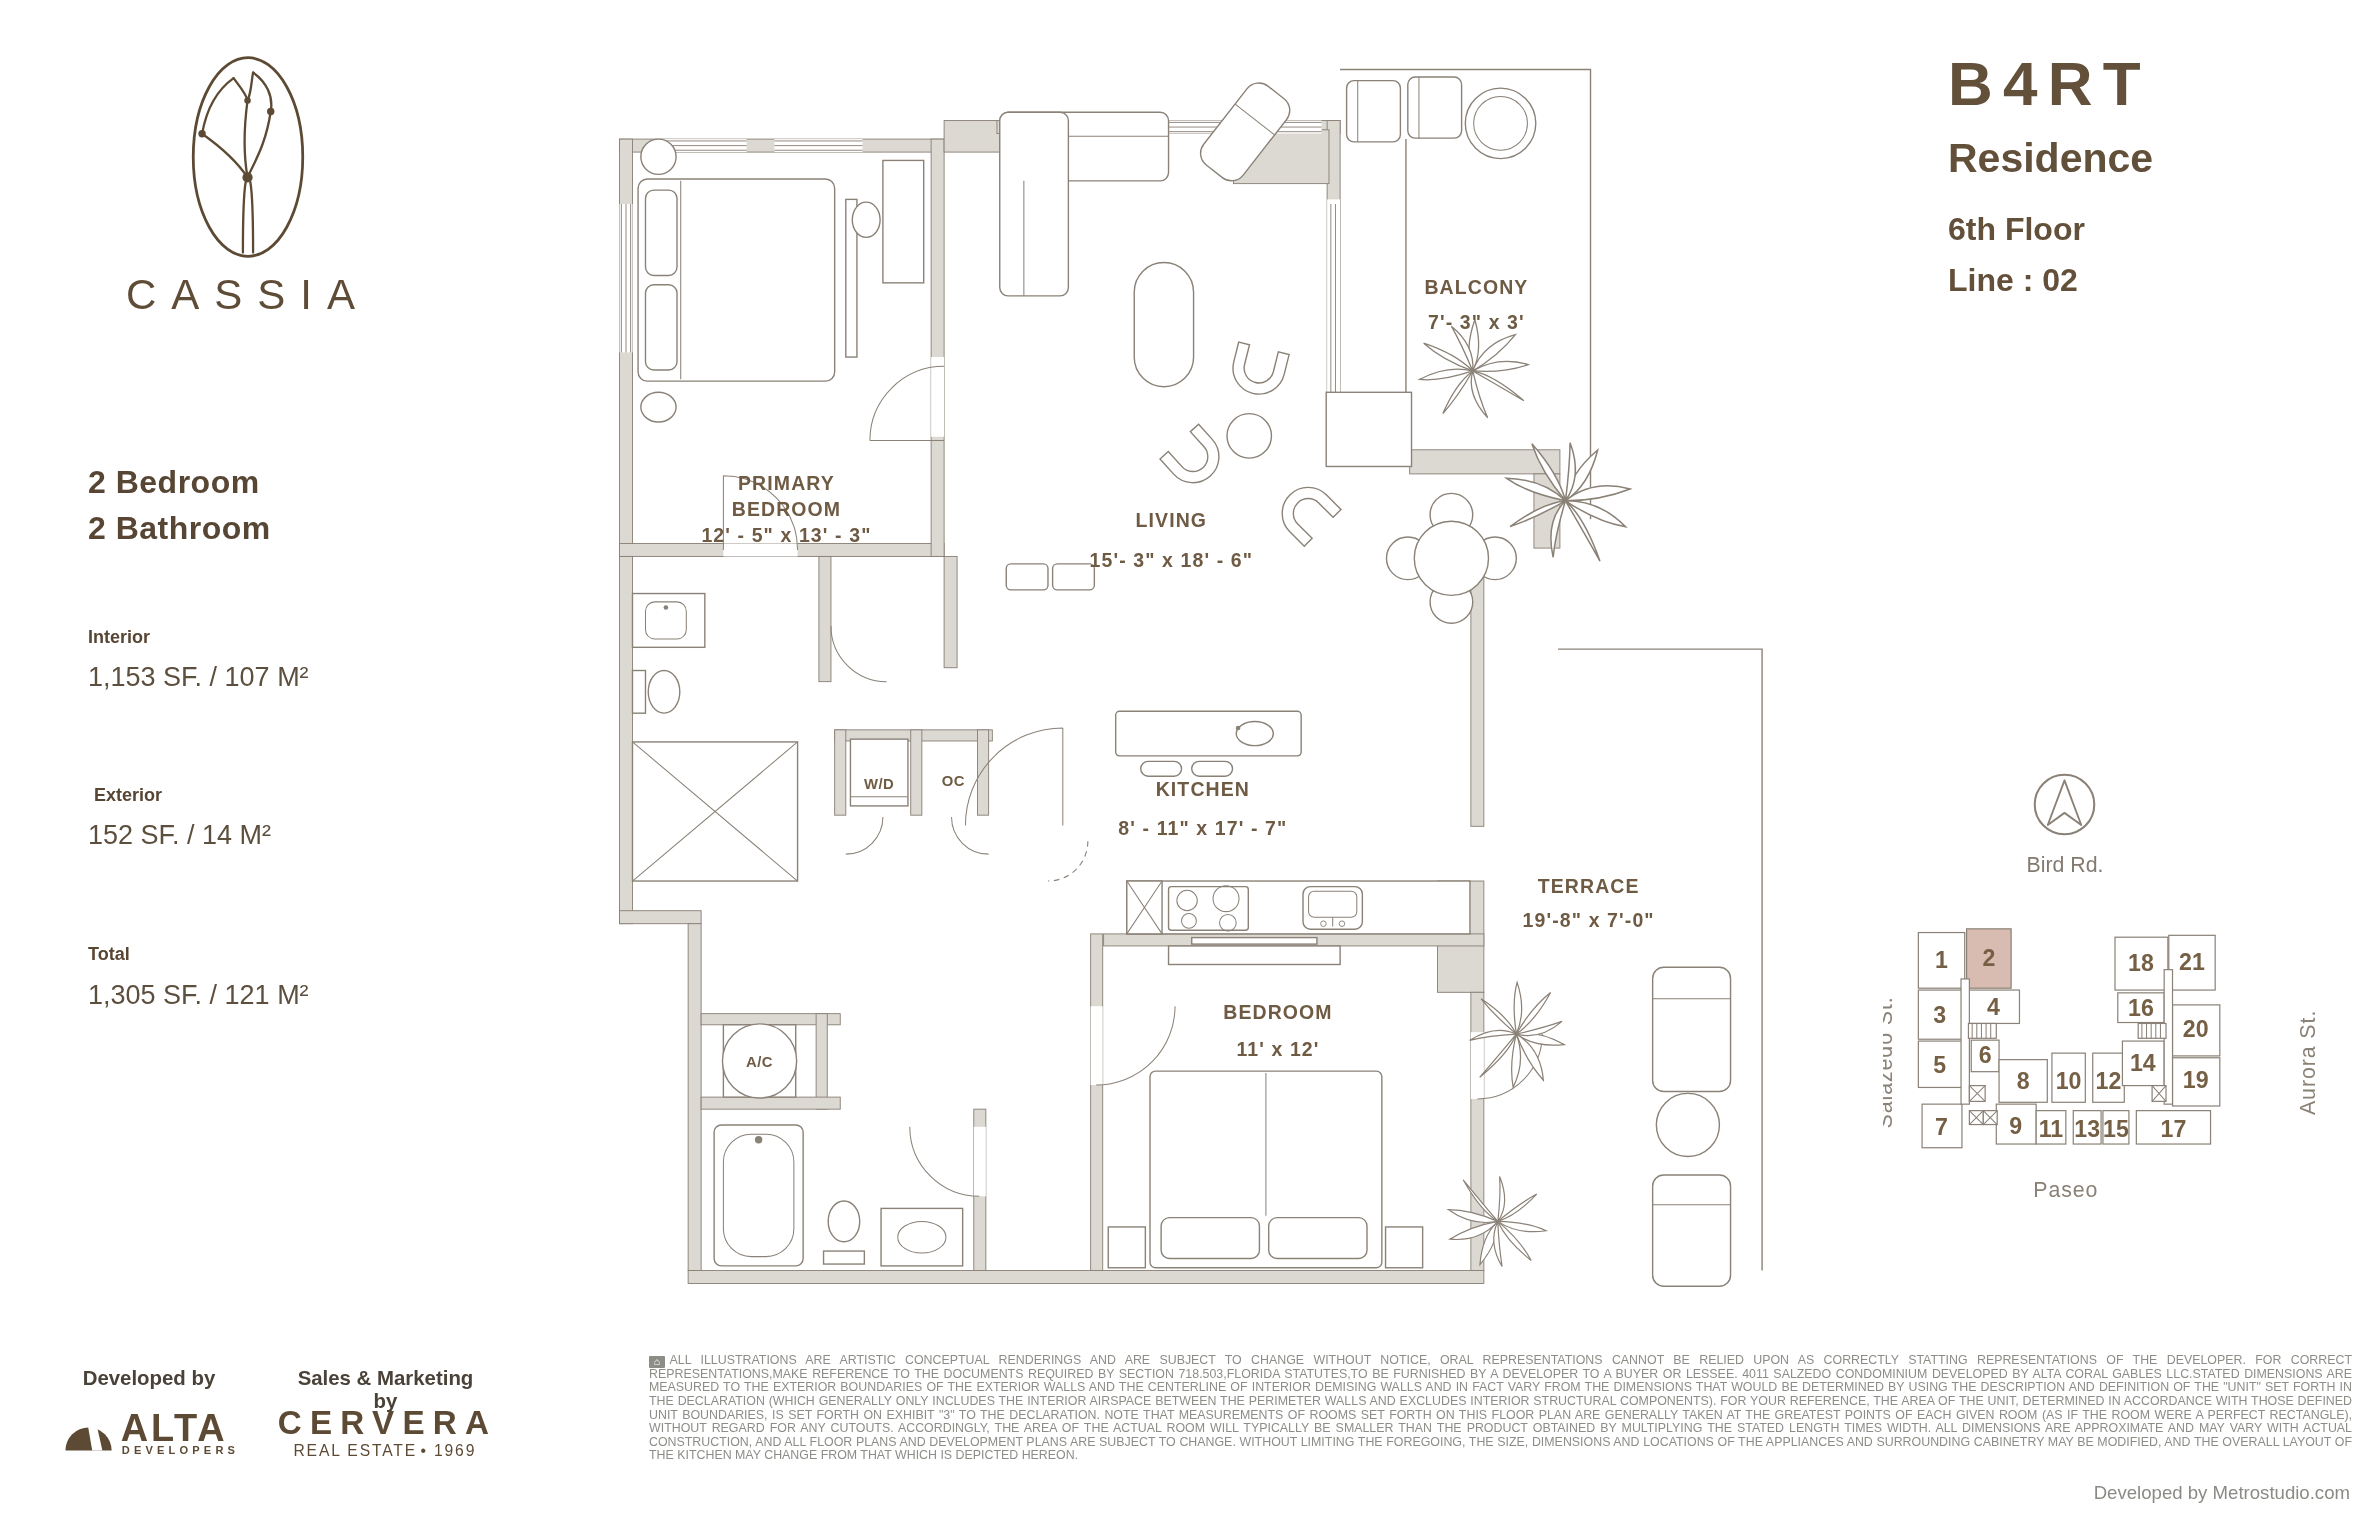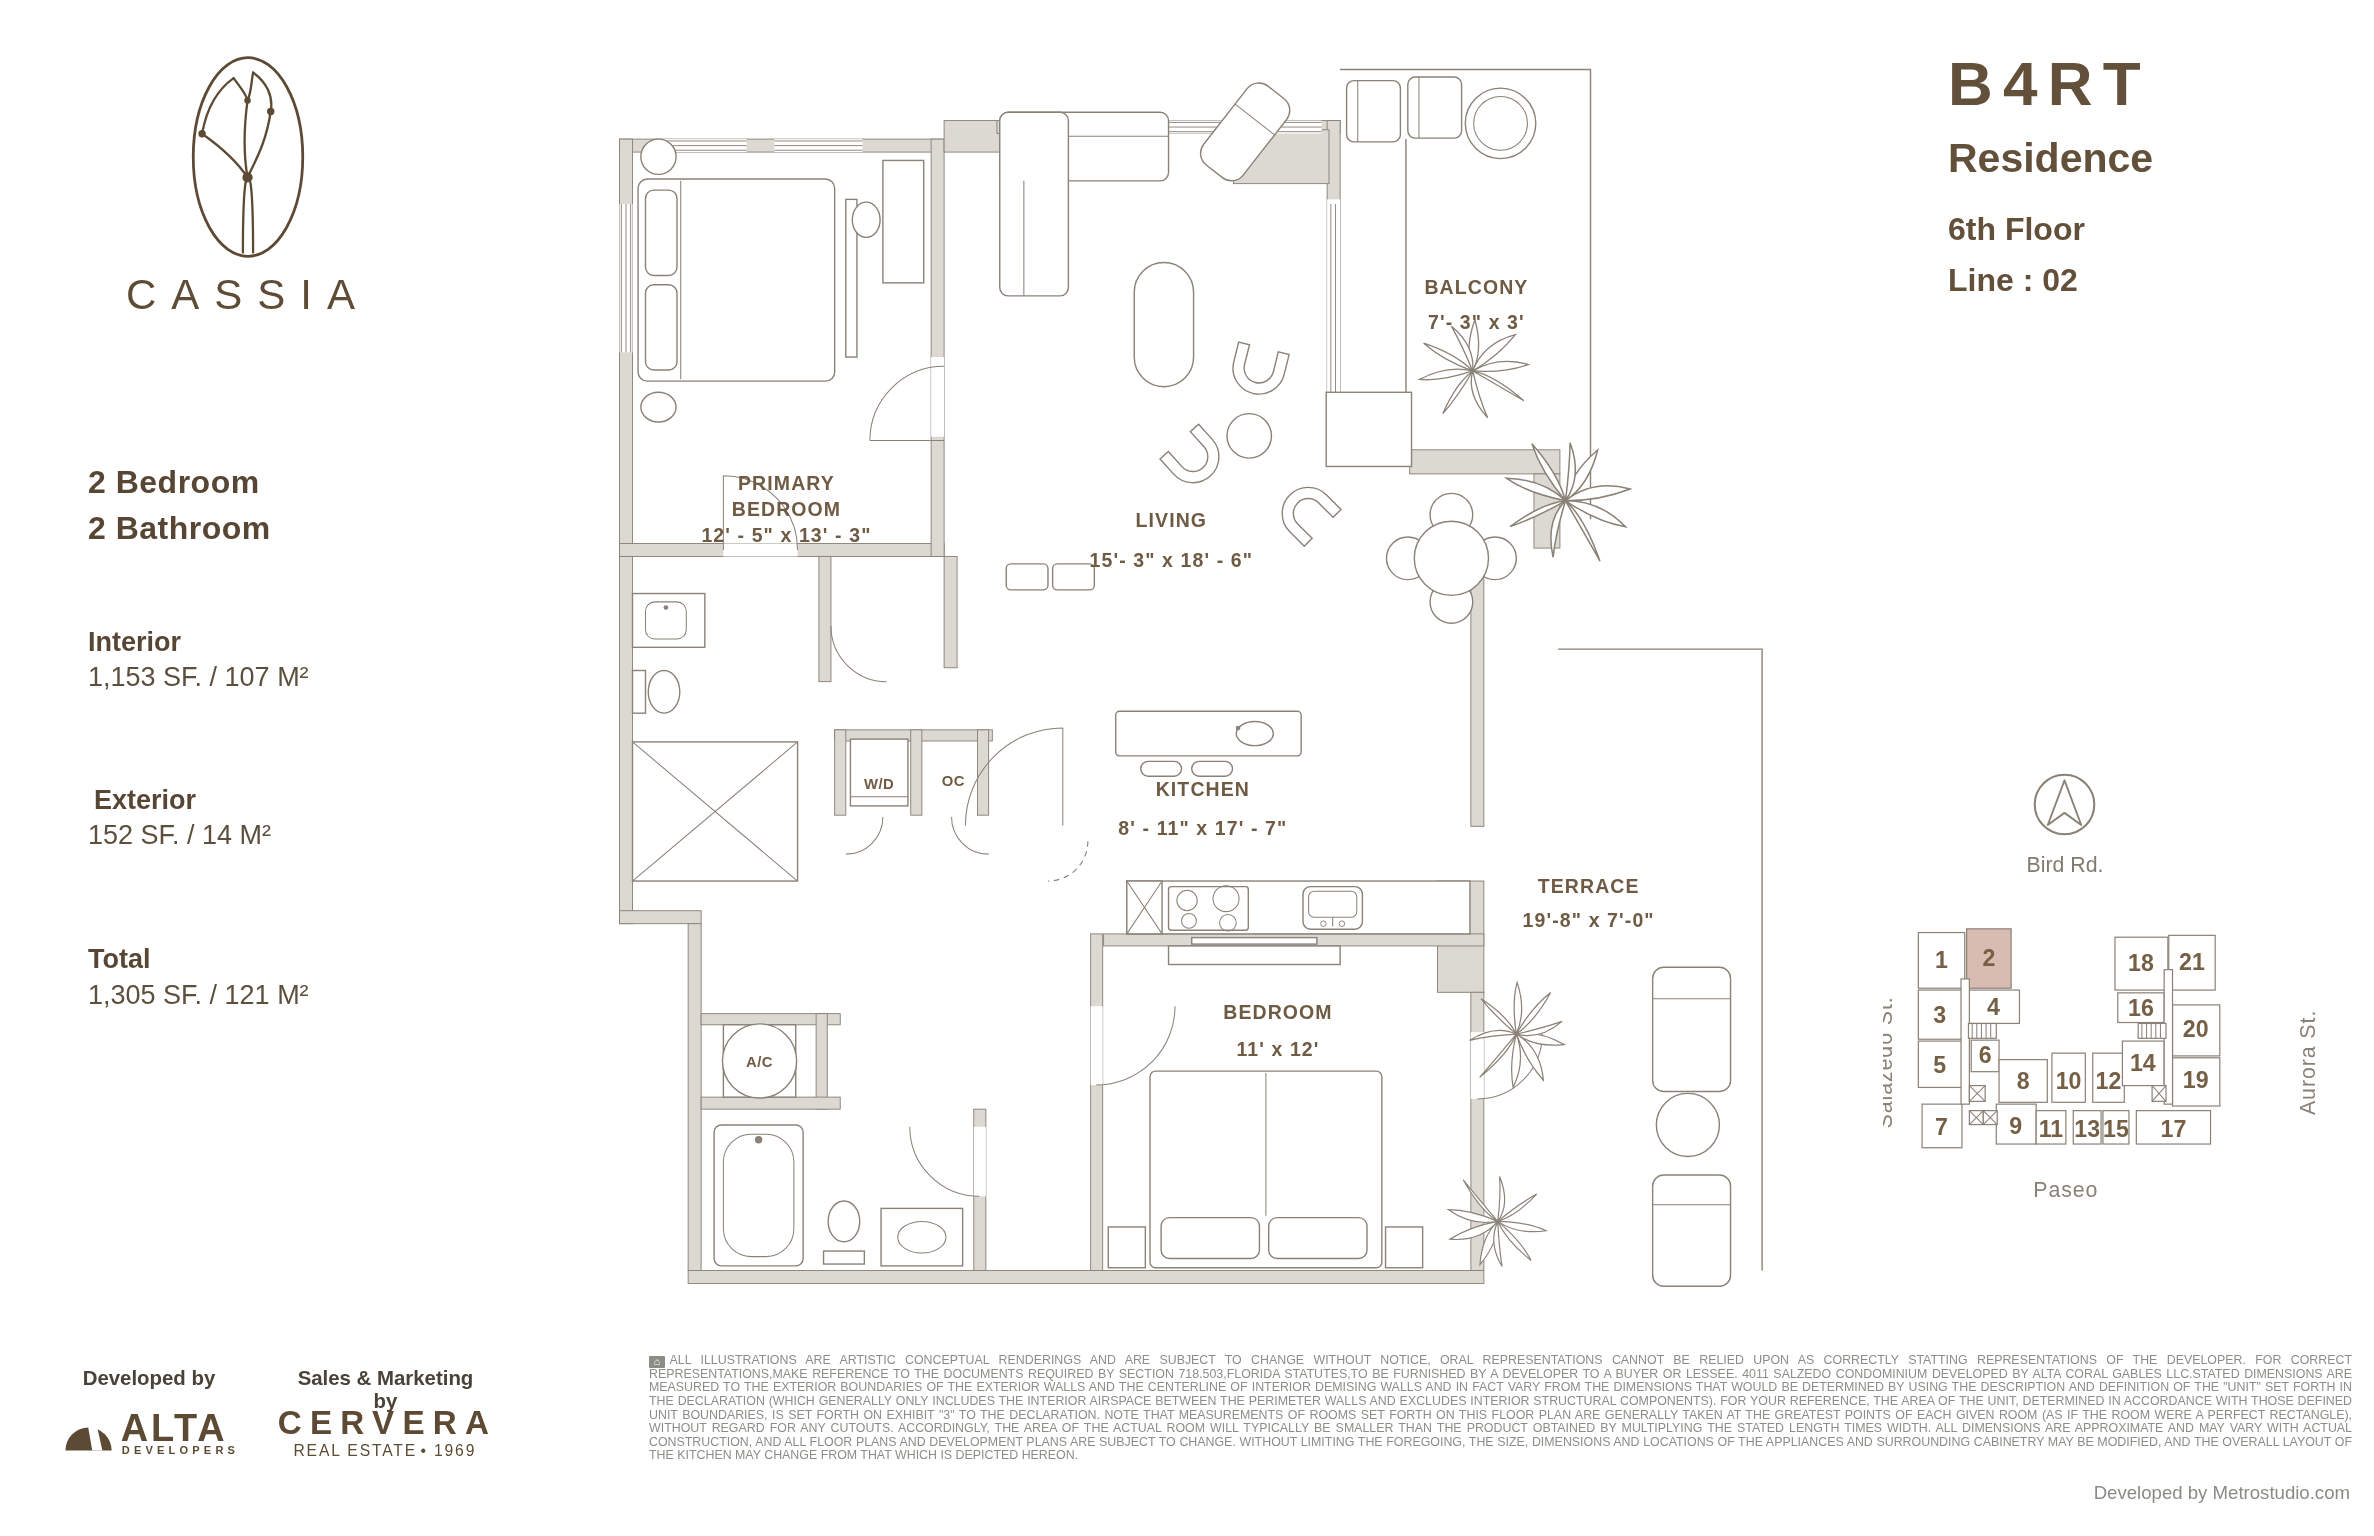--- a/index.html
+++ b/index.html
@@ -4,21 +4,21 @@
 <style>
   html,body{margin:0;padding:0;background:#ffffff;font-family:"Liberation Sans",sans-serif;}
   #page{position:relative;width:2375px;height:1536px;background:#fff;overflow:hidden;}
   .abs{position:absolute;}
   
   .brandblock{left:56px;width:384px;text-align:center;color:#5f4c36;}
   .cassia{top:271px;font-size:42px;letter-spacing:15px;font-weight:400;text-align:center;}
   .tagline{top:327px;font-size:19.5px;letter-spacing:5.1px;line-height:29px;font-weight:400;color:#64513b;}
   .facts{left:88px;color:#584635;}
   .bedbath{font-size:32px;font-weight:700;letter-spacing:0.5px;}
-  .factlabel{font-size:27px;font-weight:700;color:#584635;}
+  .factlabel{font-size:18px;font-weight:700;color:#584635;}
   .factvalue{font-size:27px;font-weight:400;color:#5d4f3e;}
   
   .model{left:1948px;top:48px;font-size:62px;font-weight:700;letter-spacing:10.2px;color:#63503a;}
   .residence{left:1948px;top:135px;font-size:41px;font-weight:700;color:#63503a;}
   .floorline{left:1948px;font-size:32px;font-weight:700;color:#63503a;}
   .birdrd{left:1991px;top:853px;width:148px;text-align:center;font-size:21.3px;color:#837b70;}
   
   .devlabel{left:56px;top:1367px;width:186px;text-align:center;font-size:20.4px;font-weight:700;color:#4a4238;}
   .saleslabel{left:288px;top:1367px;width:195px;text-align:center;font-size:20.4px;font-weight:700;color:#4a4238;}
   .disclaimer{left:649px;top:1354px;width:1703px;font-size:12.4px;line-height:13.6px;text-align:justify;color:#8d8d88;}

